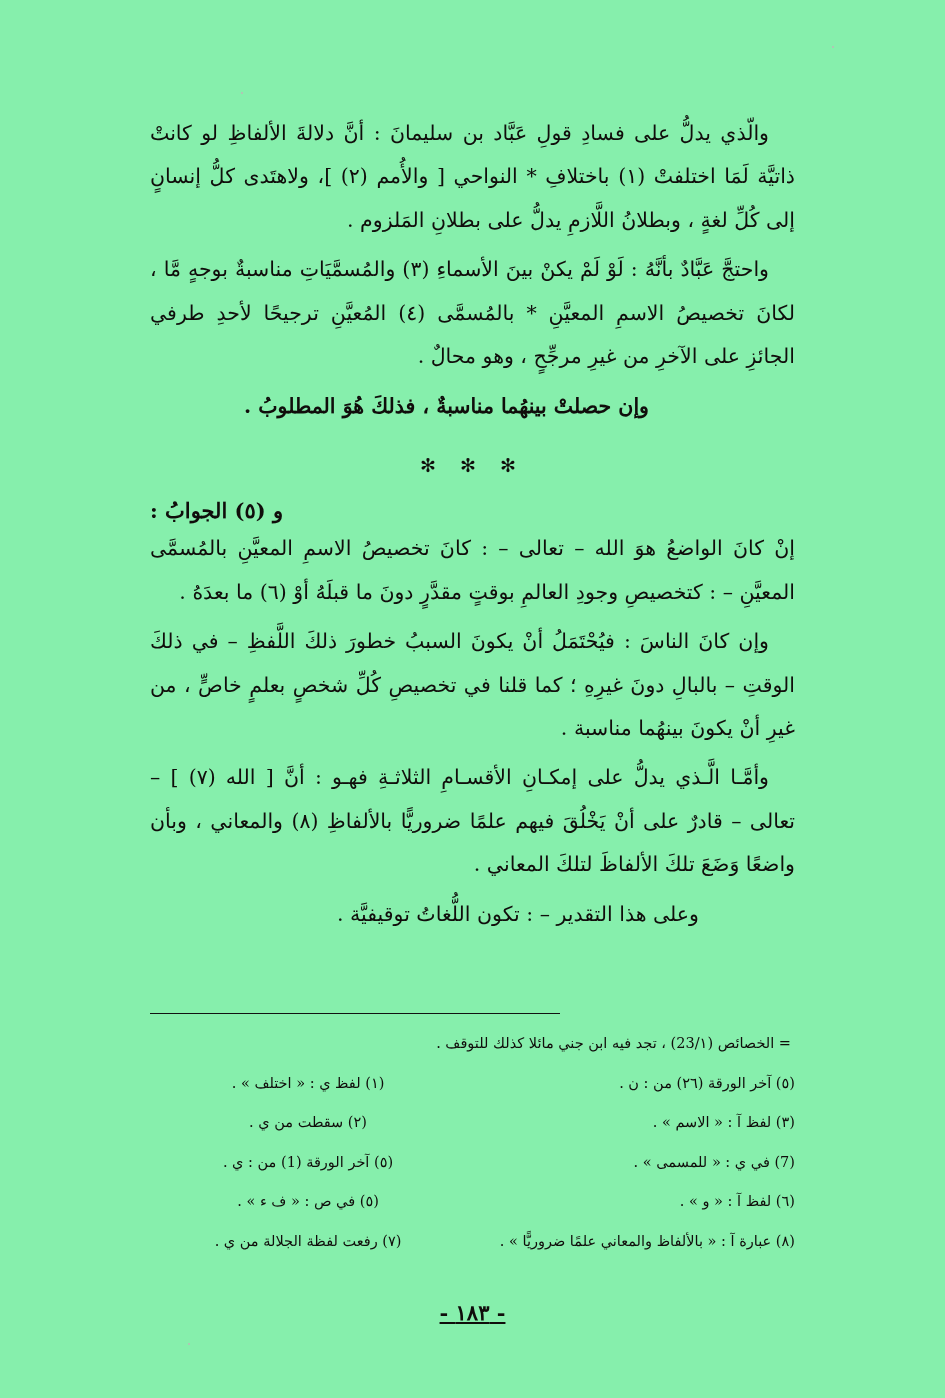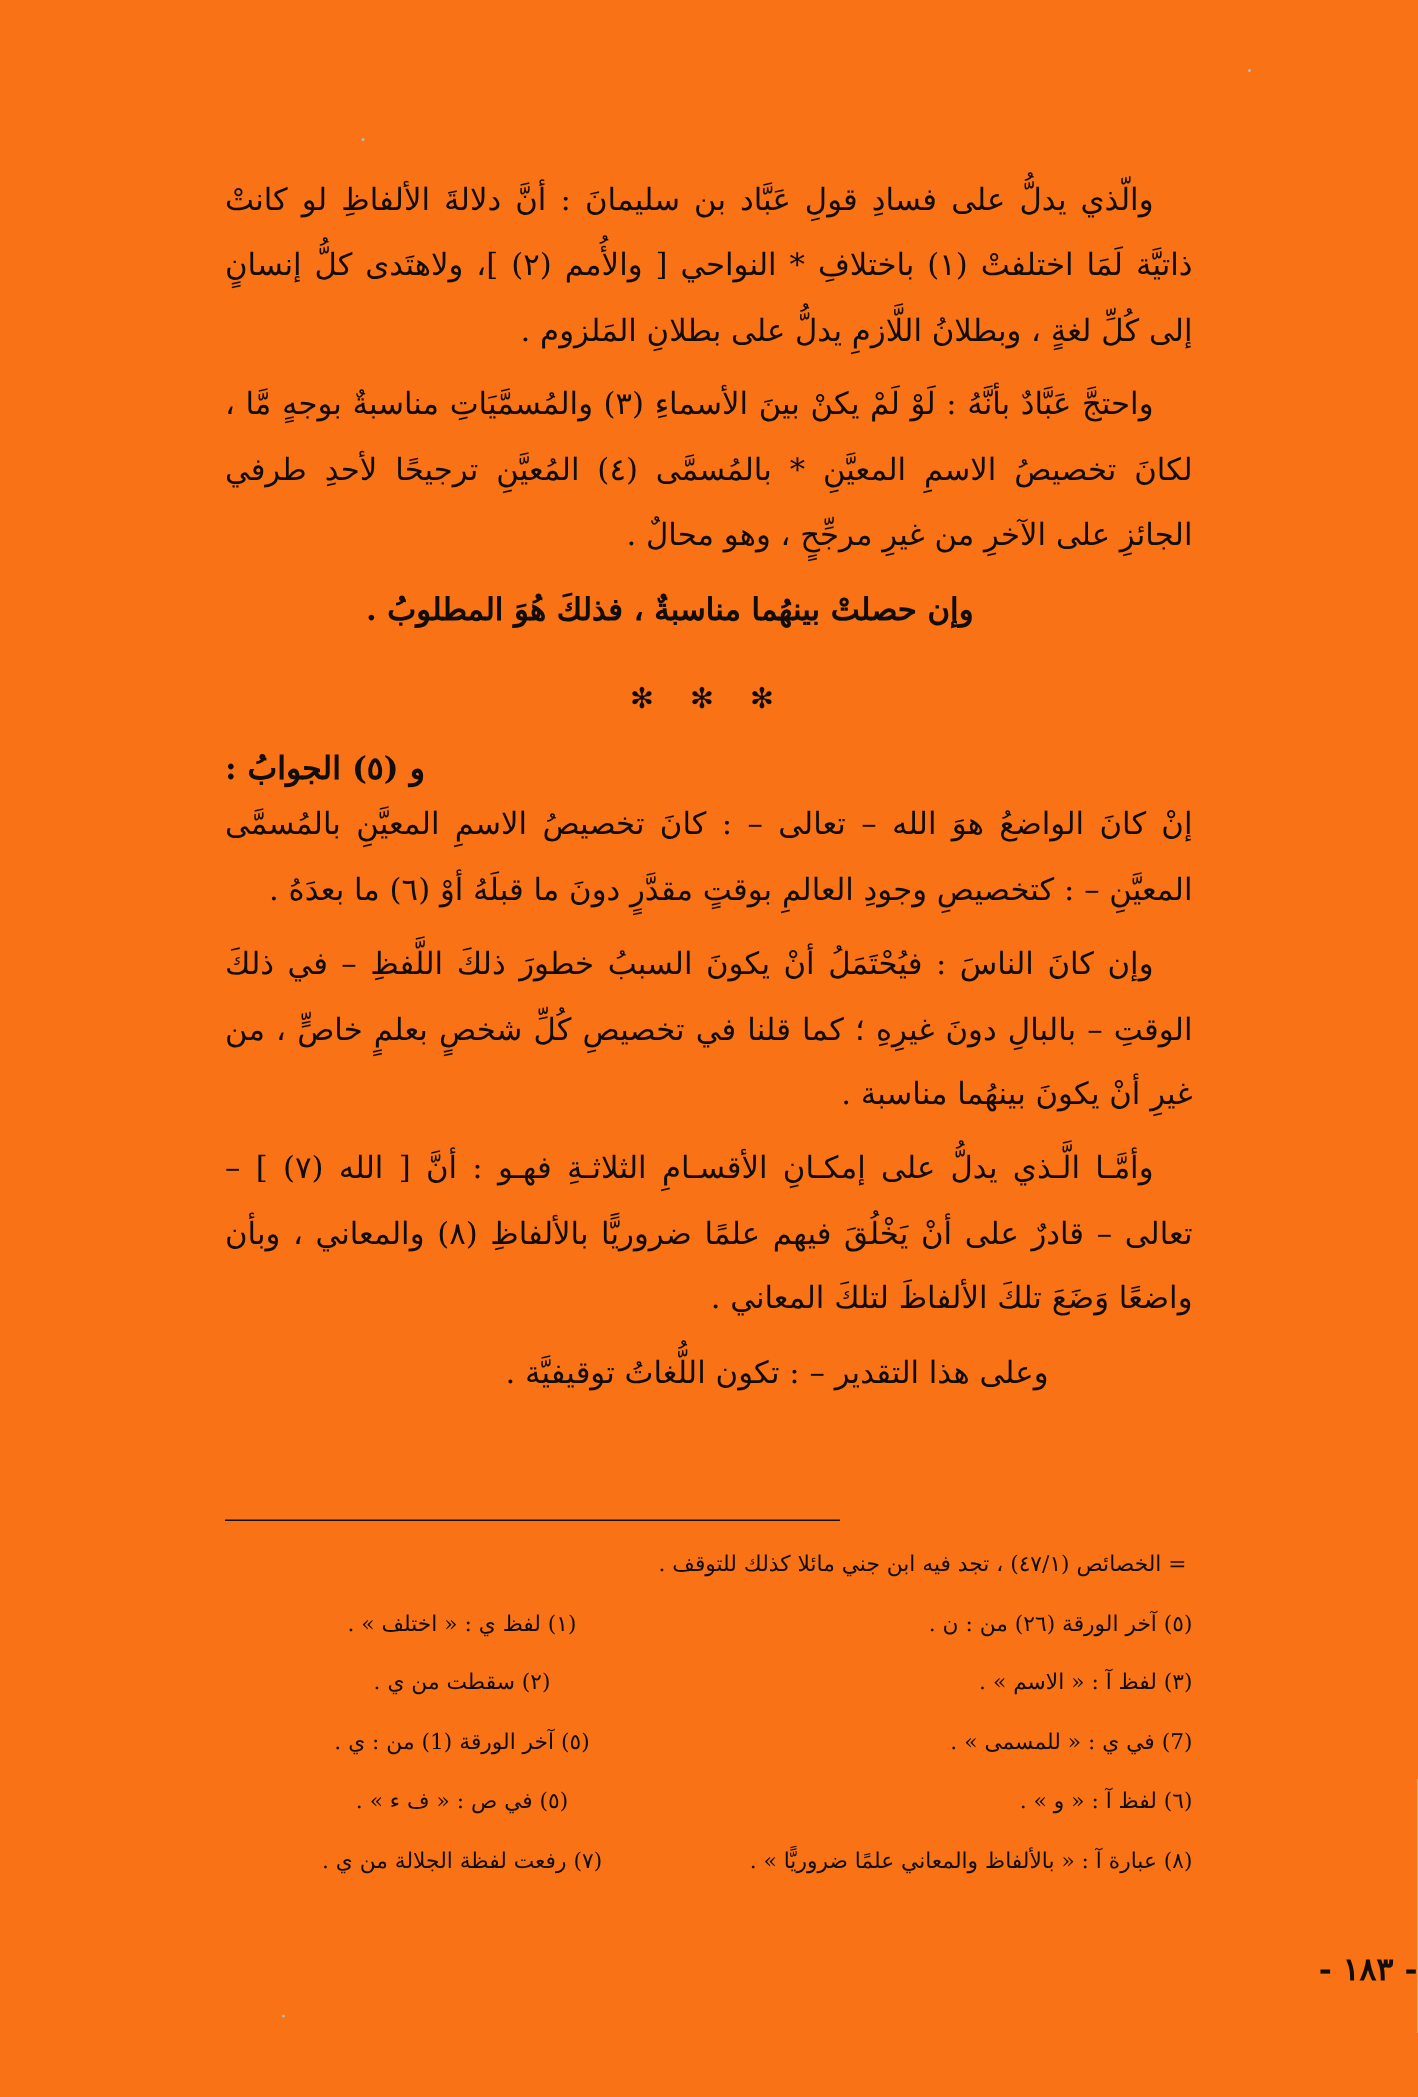--- a/index.html
+++ b/index.html
@@ -13,21 +13,21 @@
     position: relative;
     font-family: "DejaVu Serif", "Liberation Serif", serif;
     color: #100d0b;
     overflow: hidden;
   }
   .page {
     position: absolute;
     top: 0; left: 0;
     width: 945px;
     height: 1398px;
-    background: #f97316;
+    background: #86efac;
   }
   .content {
     position: absolute;
     top: 112px;
     right: 150px;
     left: 150px;
     direction: rtl;
     text-align: justify;
   }
   .para {
@@ -97,24 +97,25 @@
     margin: 0 0 12px 0;
     white-space: nowrap;
   }
   .fn-col.right .fn-item { text-align: center; }
   .fn-col.left .fn-item { text-align: right; }
   .pagenum {
     position: absolute;
     top: 1300px;
     left: 0;
     width: 945px;
-    text-align: right;
+    text-align: center;
     font-size: 21px;
     font-weight: bold;
     letter-spacing: 1px;
+    text-decoration: underline;
   }
   .speck {
     position: absolute;
     width: 2px; height: 2px;
     background: #bdbab6;
     border-radius: 50%;
   }
 </style>
 </head>
 <body>
@@ -143,21 +144,21 @@
 
     <p class="para indent">وأمَّـا الَّـذي يدلُّ على إمكـانِ الأقسـامِ الثلاثـةِ فهـو : أنَّ [ الله (٧) ] – تعالى – قادرٌ على أنْ يَخْلُقَ فيهم علمًا ضروريًّا بالألفاظِ (٨) والمعاني ، وبأن واضعًا وَضَعَ تلكَ الألفاظَ لتلكَ المعاني .</p>
 
     <p class="para indent p-right-mid">وعلى هذا التقدير – : تكون اللُّغاتُ توقيفيَّة .</p>
 
   </div>
 
   <div class="rule"></div>
 
   <div class="footnotes">
-    <div class="fn-head">= الخصائص (٤٧/١) ، تجد فيه ابن جني مائلا كذلك للتوقف .</div>
+    <div class="fn-head">= الخصائص (23/١) ، تجد فيه ابن جني مائلا كذلك للتوقف .</div>
     <div class="fn-grid">
       <div class="fn-col left">
         <div class="fn-item">(٥) آخر الورقة (٢٦) من : ن .</div>
         <div class="fn-item">(٣) لفظ آ : « الاسم » .</div>
         <div class="fn-item">(7) في ي : « للمسمى » .</div>
         <div class="fn-item">(٦) لفظ آ : « و » .</div>
         <div class="fn-item">(٨) عبارة آ : « بالألفاظ والمعاني علمًا ضروريًّا » .</div>
       </div>
       <div class="fn-col right">
         <div class="fn-item">(١) لفظ ي : « اختلف » .</div>

